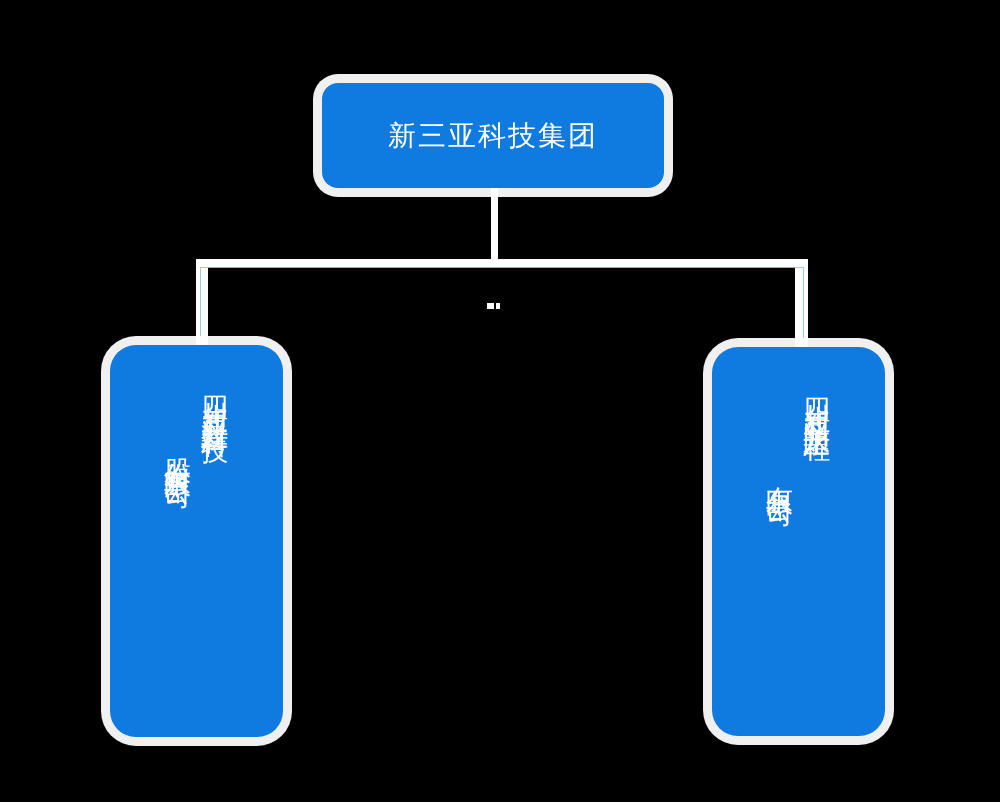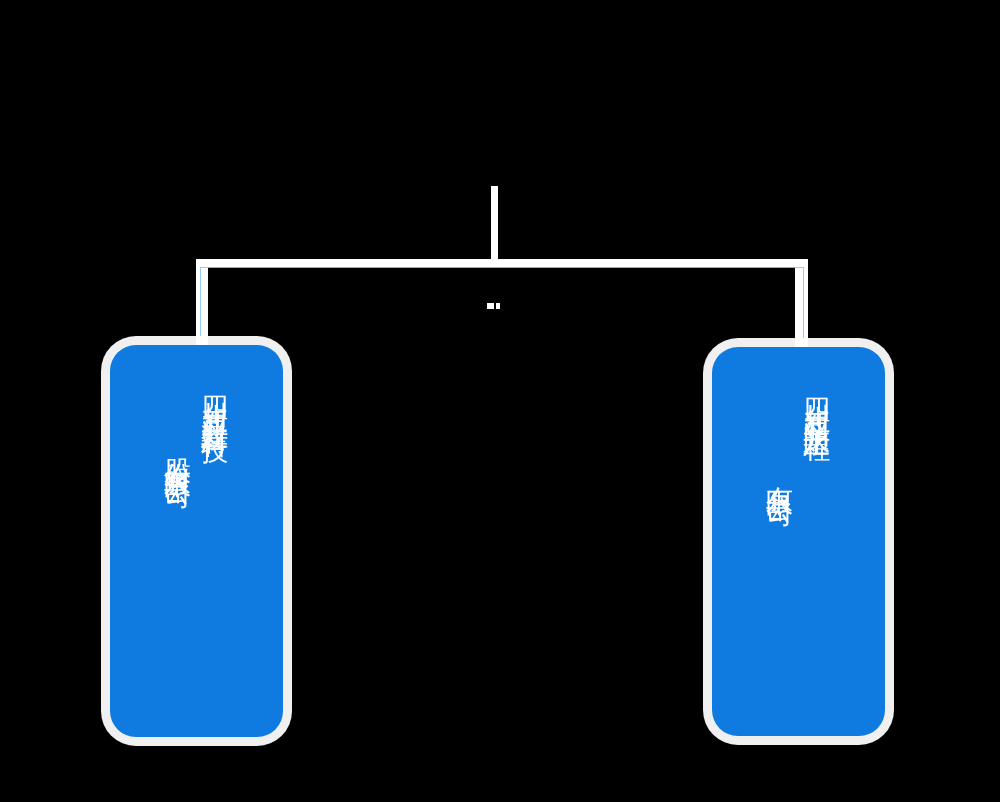--- a/index.html
+++ b/index.html
@@ -196,20 +196,23 @@
     <div class="conn-hairline" id="hairline-bus"></div>
     <div class="conn-hairline" id="hairline-left"></div>
     <div class="conn-hairline" id="hairline-right"></div>
   </div>
 
   <div id="center-artifact">
     <span class="tick-a"></span>
     <span class="tick-b"></span>
   </div>
 
+  <div class="node" id="node-root">
+    <span class="node-title">新三亚科技集团</span>
+  </div>
 
   <div class="node node-child" id="node-child-left">
     <div class="vtext">
       <span class="vcol vcol-1">四川新三亚建材科技</span>
       <span class="vcol vcol-2">股份有限公司</span>
     </div>
   </div>
 
   <div class="node node-child" id="node-child-right">
     <div class="vtext">

